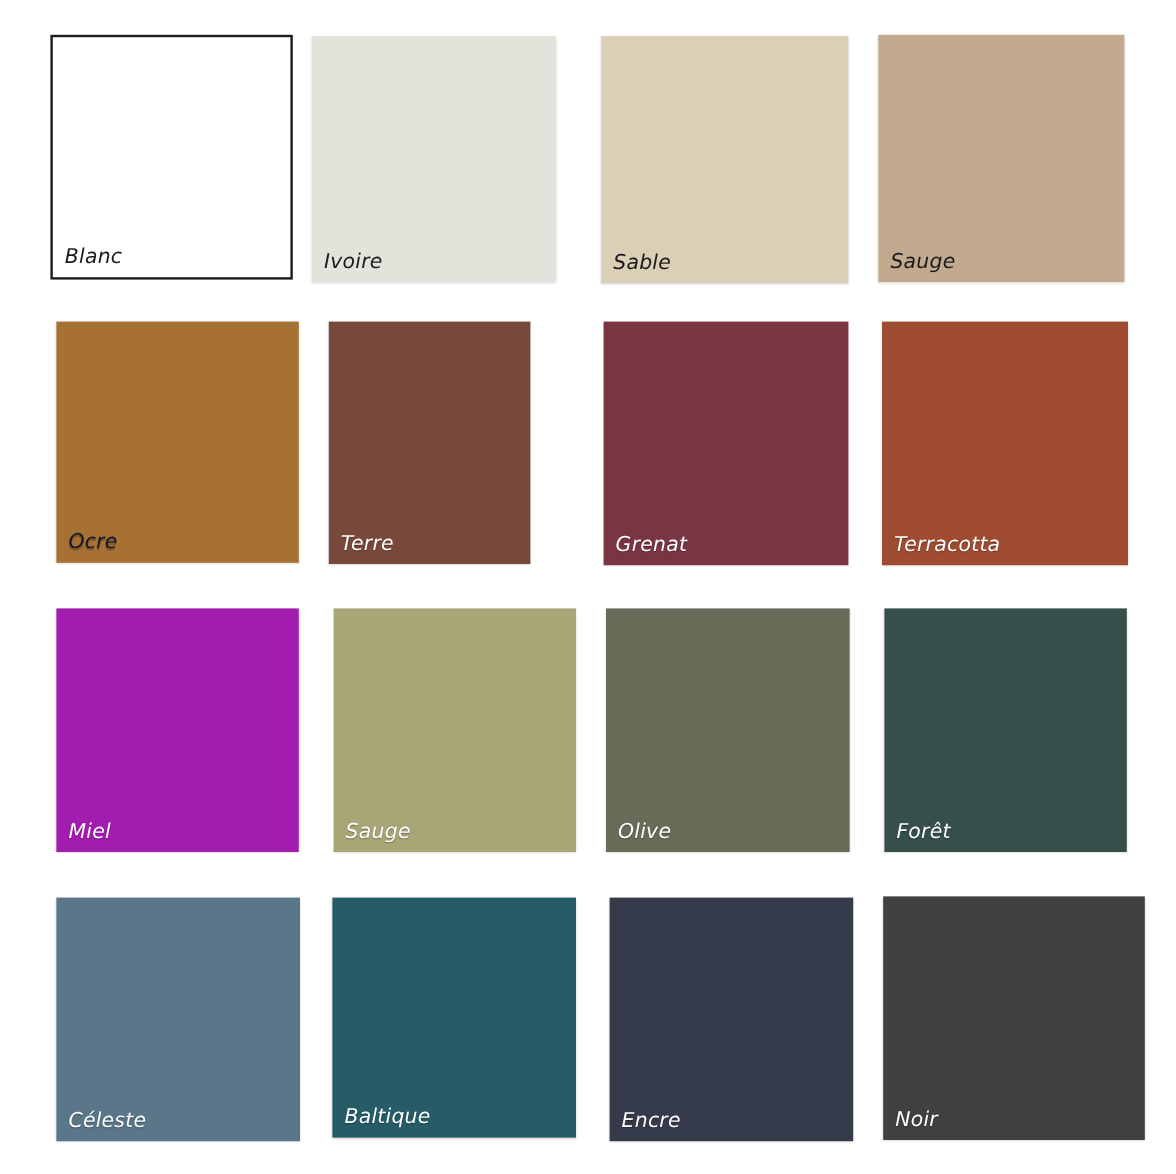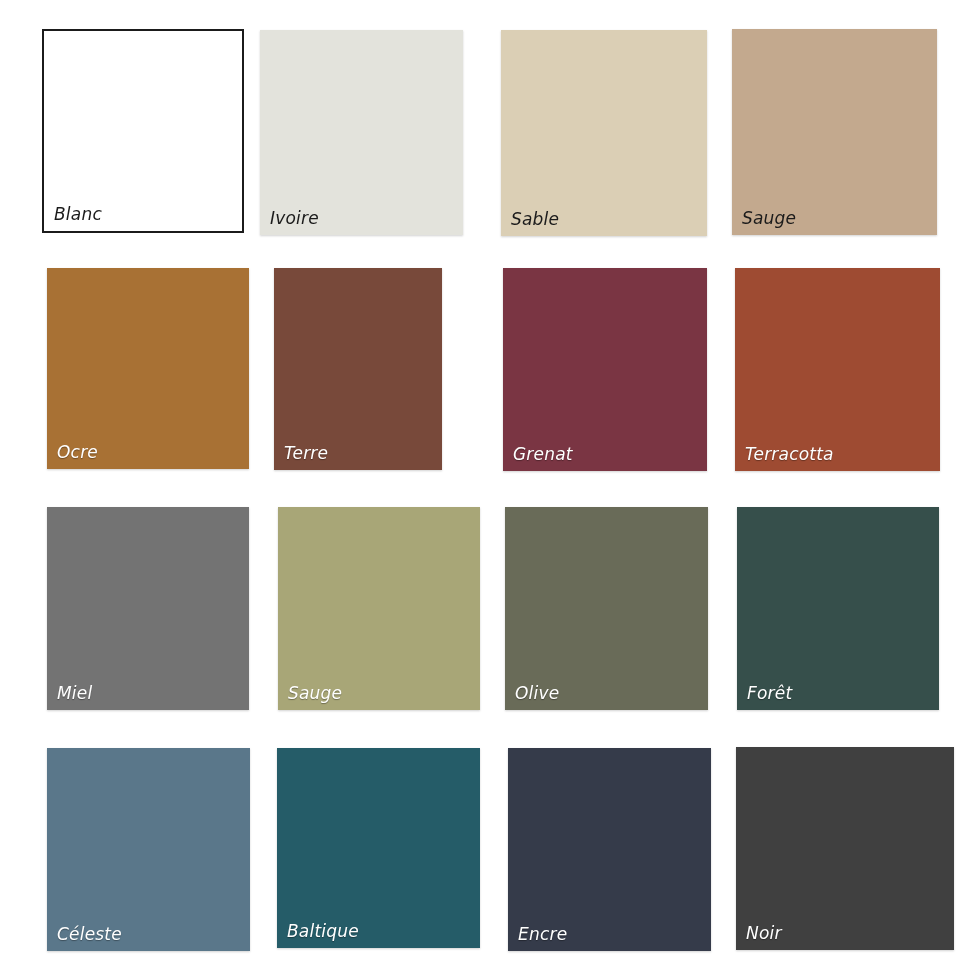--- a/index.html
+++ b/index.html
@@ -58,32 +58,32 @@
     <div class="swatch" style="left: 260px; top: 30px; width: 203px; height: 205px; background: rgb(227, 227, 220);">
       <span class="swatch-label dark" style="color: rgb(27, 27, 27);">Ivoire</span>
     </div>
     <div class="swatch" style="left: 501px; top: 30px; width: 206px; height: 206px; background: rgb(219, 207, 181);">
       <span class="swatch-label dark" style="color: rgb(27, 27, 27);">Sable</span>
     </div>
     <div class="swatch" style="left: 732px; top: 29px; width: 205px; height: 206px; background: rgb(195, 169, 142);">
       <span class="swatch-label dark" style="color: rgb(27, 27, 27);">Sauge</span>
     </div>
     <div class="swatch" style="left: 47px; top: 268px; width: 202px; height: 201px; background: rgb(168, 113, 52);">
-      <span class="swatch-label light" style="color: #ffffff; font-style: italic;">Ocre</span>
+      <span class="swatch-label light" style="color: #0f172a; font-style: italic;">Ocre</span>
     </div>
     <div class="swatch" style="left: 274px; top: 268px; width: 168px; height: 202px; background: rgb(120, 73, 58);">
       <span class="swatch-label light" style="color: rgb(255, 255, 255);">Terre</span>
     </div>
     <div class="swatch" style="left: 503px; top: 268px; width: 204px; height: 203px; background: rgb(122, 53, 67);">
       <span class="swatch-label light" style="color: rgb(255, 255, 255);">Grenat</span>
     </div>
     <div class="swatch" style="left: 735px; top: 268px; width: 205px; height: 203px; background: rgb(158, 75, 50);">
       <span class="swatch-label light" style="color: rgb(255, 255, 255);">Terracotta</span>
     </div>
-    <div class="swatch" style="left: 47px; top: 507px; width: 202px; height: 203px; background: #737373;">
+    <div class="swatch" style="left: 47px; top: 507px; width: 202px; height: 203px; background: #a21caf;">
       <span class="swatch-label light" style="color: rgb(255, 255, 255);">Miel</span>
     </div>
     <div class="swatch" style="left: 278px; top: 507px; width: 202px; height: 203px; background: rgb(168, 166, 119);">
       <span class="swatch-label light" style="color: rgb(255, 255, 255);">Sauge</span>
     </div>
     <div class="swatch" style="left: 737px; top: 507px; width: 202px; height: 203px; background: rgb(54, 79, 75);">
       <span class="swatch-label light" style="color: rgb(255, 255, 255);">Forêt</span>
     </div>
     <div class="swatch" style="left: 505px; top: 507px; width: 203px; height: 203px; background: rgb(105, 107, 88);">
       <span class="swatch-label light" style="color: rgb(255, 255, 255);">Olive</span>

